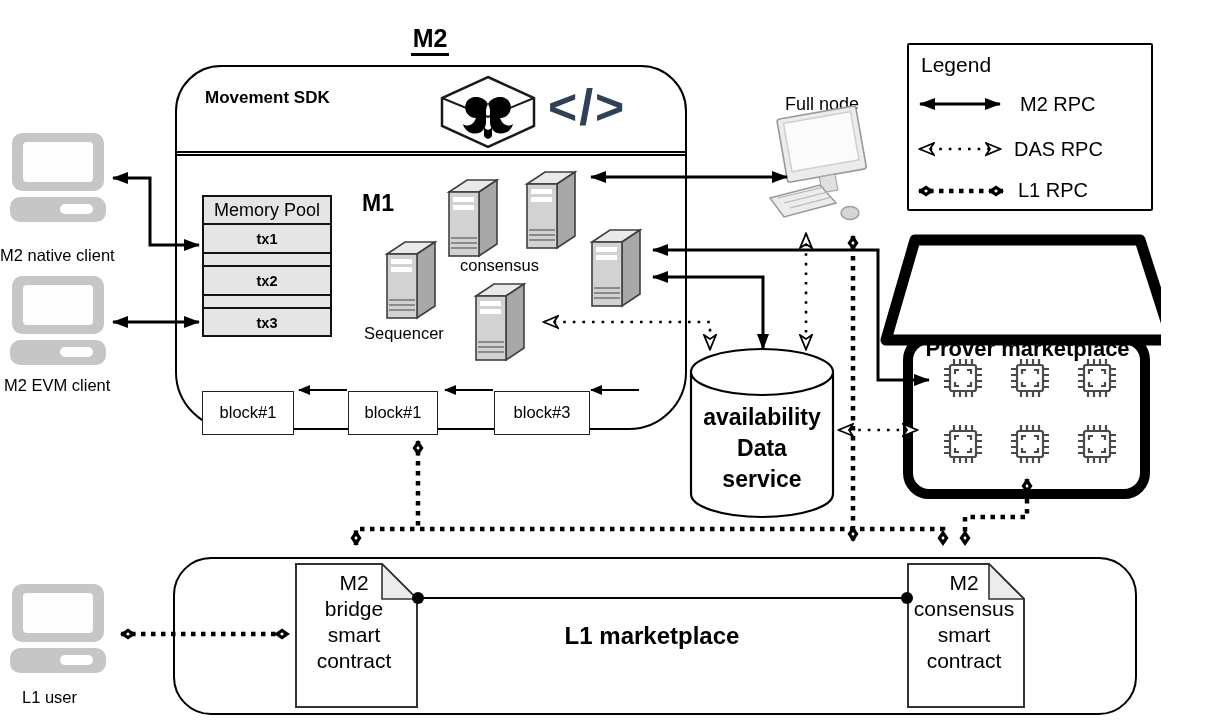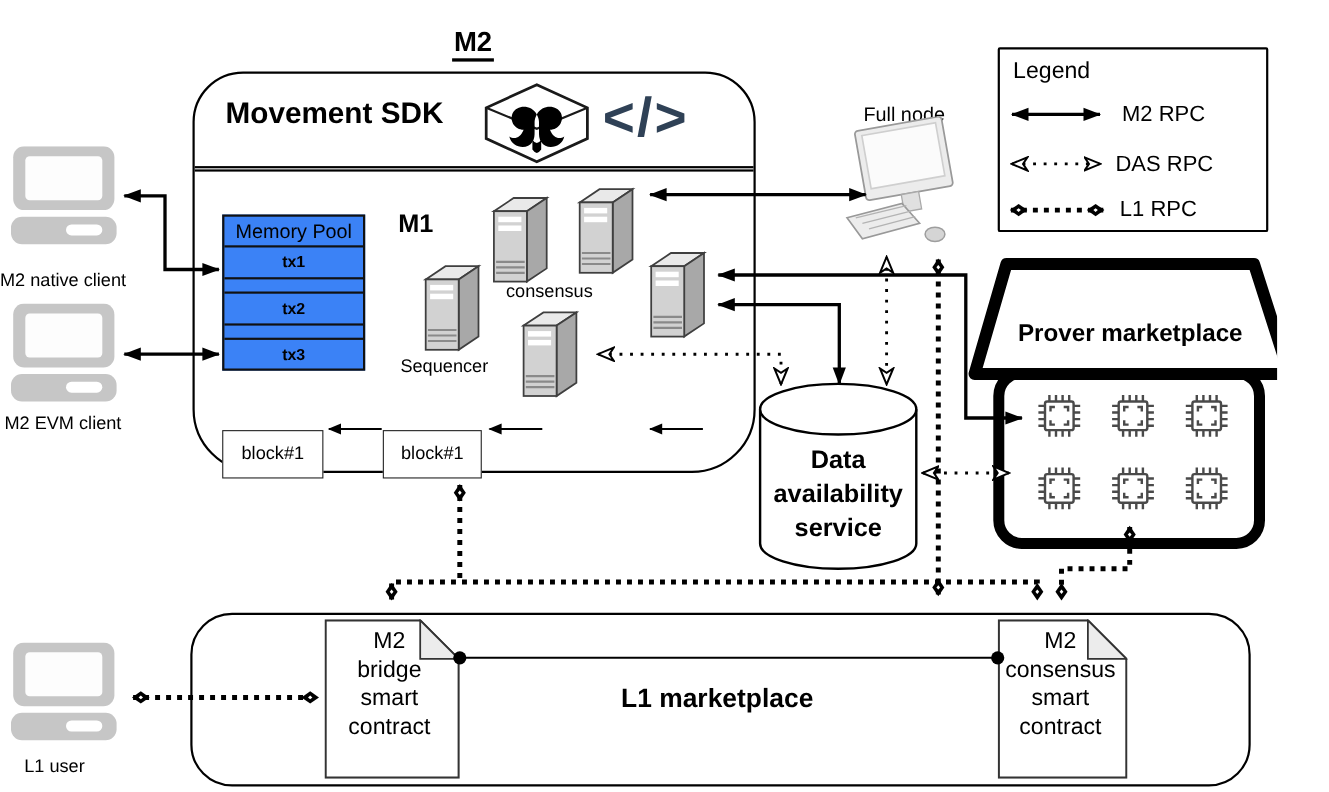--- a/index.html
+++ b/index.html
@@ -7,46 +7,46 @@
          font-family:"Liberation Sans", sans-serif;color:#000;}
   .abs{position:absolute;}
   .ctr{text-align:center;}
   .box{border:2.2px solid #000;background:#fff;box-sizing:border-box;}
   #sdk-box{border-radius:46px 46px 58px 58px;border-width:2.5px;}
   #sdk-sep{border-top:2.5px solid #000;border-bottom:2.5px solid #000;height:5px;box-sizing:border-box;}
   #l1-box{border-radius:38px;}
   #legend-box{border-width:2.5px;border-radius:2px;}
   #m2-title{font-size:25px;font-weight:bold;}
   #m2-title span{border-bottom:3px solid #000;padding:0 2px 1px;}
-  #sdk-title{font-size:27px;font-weight:bold;}
+  #sdk-title{font-size:17px;font-weight:bold;}
   #code-icon{font-size:50px;font-weight:bold;color:#2f4156;letter-spacing:2px;}
   #m1-label{font-size:23px;font-weight:bold;}
   .small-label{font-size:16.5px;}
   #fullnode-label{font-size:18px;}
   #legend-title{font-size:21px;}
   .legend-label{font-size:20px;}
-  #mempool{border:2px solid #111;background:#3b82f6;box-sizing:border-box;}
+  #mempool{border:2px solid #111;background:#e5e5e5;box-sizing:border-box;}
   #mempool .hdr{height:28px;line-height:27px;font-size:18px;text-align:center;border-bottom:2px solid #111;box-sizing:border-box;}
   #mempool .tx{height:29px;line-height:28px;font-size:14.5px;font-weight:bold;text-align:center;border-bottom:2px solid #111;box-sizing:border-box;}
   #mempool .gap{height:13px;border-bottom:2px solid #111;box-sizing:border-box;}
   #mempool .last{border-bottom:none;}
   .block{border:1.6px solid #222;background:#fff;box-sizing:border-box;
          font-size:16.5px;text-align:center;line-height:41px;margin-top:23px;}
   #prover-body{border:10px solid #000;border-radius:26px;background:#fff;box-sizing:border-box;}
   #prover-label{font-size:22px;font-weight:bold;}
   #chips{display:grid;grid-template-columns:repeat(3,44px);grid-auto-rows:44px;column-gap:23px;row-gap:22px;}
   #das-text{font-size:23px;font-weight:bold;line-height:31px;}
   #l1-label{font-size:24px;font-weight:bold;}
   .doc-text{font-size:21px;line-height:26px;}
   #overlay{position:absolute;left:0;top:0;width:1208px;height:720px;pointer-events:none;z-index:50;}
   .m2line{stroke:#000;stroke-width:3;fill:none;}
   .thinline{stroke:#000;stroke-width:1.8;fill:none;}
   .dasline{stroke:#000;stroke-width:2.6;stroke-dasharray:2.6 7;fill:none;}
   .l1line{stroke:#000;stroke-width:4.5;stroke-dasharray:4.5 5.5;fill:none;}
-  .z1{z-index:1;} .z2{z-index:2;} .z3{z-index:3;} .z4{z-index:4;}
+  .z1{z-index:1;} .z2{z-index:2;} .z3{z-index:3;} .z4{z-index:4;margin-top:46px;}
 </style>
 </head>
 <body>
 
 <div id="stage">
 
   <div id="m2-title" class="abs ctr z2" style="left:385px;top:24px;width:90px;"><span>M2</span></div>
 
   <div id="sdk-box" class="abs box z1" style="left:175px;top:65px;width:512px;height:365px;"></div>
   <div id="sdk-sep" class="abs z2" style="left:177px;top:151px;width:508px;"></div>
@@ -122,20 +122,21 @@
       <line x1="8" y1="62" x2="34" y2="62" stroke="#8a8a8a" stroke-width="2"></line>
       <line x1="8" y1="67" x2="34" y2="67" stroke="#8a8a8a" stroke-width="2"></line>
       <line x1="8" y1="72" x2="34" y2="72" stroke="#8a8a8a" stroke-width="2"></line>
     </svg>
 
   <div class="abs small-label z2" style="left:460px;top:256px;width:120px;">consensus</div>
   <div class="abs small-label z2" style="left:364px;top:324px;width:110px;">Sequencer</div>
 
   <div class="abs block z2" style="left:202px;top:368px;width:92px;height:44px;">block#1</div>
   <div class="abs block z2" style="left:348px;top:368px;width:90px;height:44px;">block#1</div>
+  <div class="abs block z2" style="left:494px;top:368px;width:96px;height:44px;">block#3</div>
 
   <svg class="abs z2" style="left:8px;top:133px" width="102" height="92" viewBox="0 0 102 92">
     <rect x="4" y="0" width="92" height="58" rx="10" fill="#c6c6c6"></rect>
       <rect x="15" y="9" width="70" height="40" rx="4" fill="#fdfdfd"></rect>
     <rect x="2" y="64" width="96" height="25" rx="10" fill="#c6c6c6"></rect>
       <rect x="52" y="71" width="33" height="10" rx="5" fill="#fff"></rect>
   </svg>
   <div class="abs small-label z2" style="left:0px;top:234px;width:132px;margin-top:12px;">M2 native client</div>
 
   <svg class="abs z2" style="left:8px;top:276px" width="102" height="92" viewBox="0 0 102 92">
@@ -222,22 +223,22 @@
           <path d="M14,18v-4h4M26,14h4v4M30,26v4h-4M18,30h-4v-4"></path>
         </g>
       </svg>
   </div>
 
   <svg class="abs z2" style="left:685px;top:346px" width="154" height="176" viewBox="0 0 154 176">
     <path d="M6,26 v122 a71,23 0 0 0 142,0 v-122" fill="#fff" stroke="#000" stroke-width="2.2"></path>
     <ellipse cx="77" cy="26" rx="71" ry="23" fill="#fff" stroke="#000" stroke-width="2.2"></ellipse>
   </svg>
   <div id="das-text" class="abs ctr z2" style="left:691px;top:402px;width:142px;">
+    <div>availability</div>
     <div>Data</div>
-    <div>availability</div>
     <div>service</div>
   </div>
 
   <div id="l1-box" class="abs box z1" style="left:173px;top:557px;width:964px;height:158px;"></div>
   <div id="l1-label" class="abs ctr z2" style="left:552px;top:622px;width:200px;">L1 marketplace</div>
 
   <svg class="abs z2" style="left:295px;top:563px" width="123" height="145" viewBox="0 0 123 145">
     <polygon points="1,1 87,1 122,36 122,144 1,144" fill="#fff" stroke="#333" stroke-width="2"></polygon>
     <polygon points="87,1 87,36 122,36" fill="#ececec" stroke="#333" stroke-width="1.6"></polygon>
   </svg>

